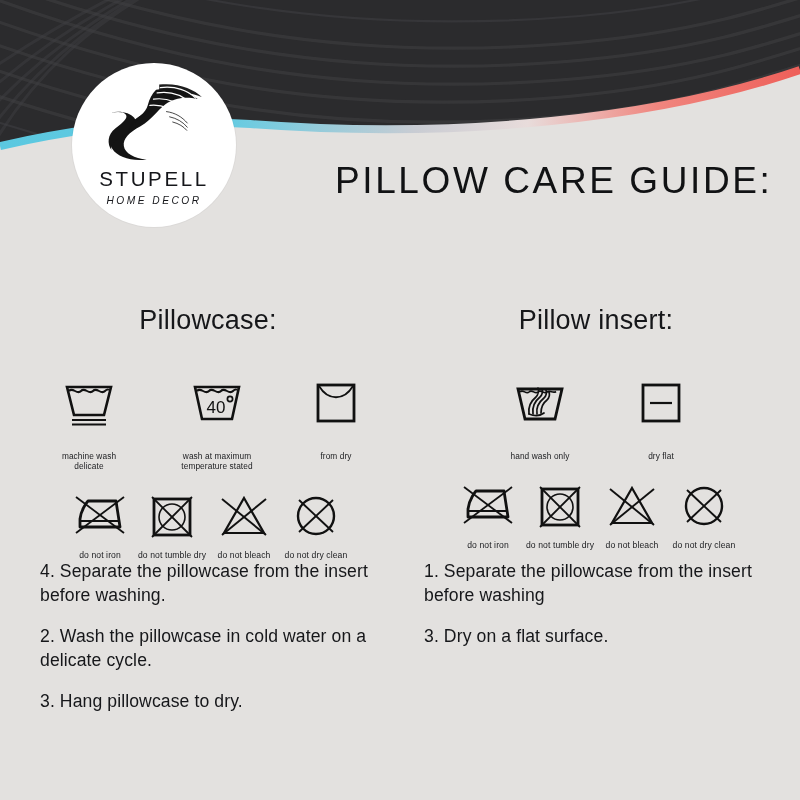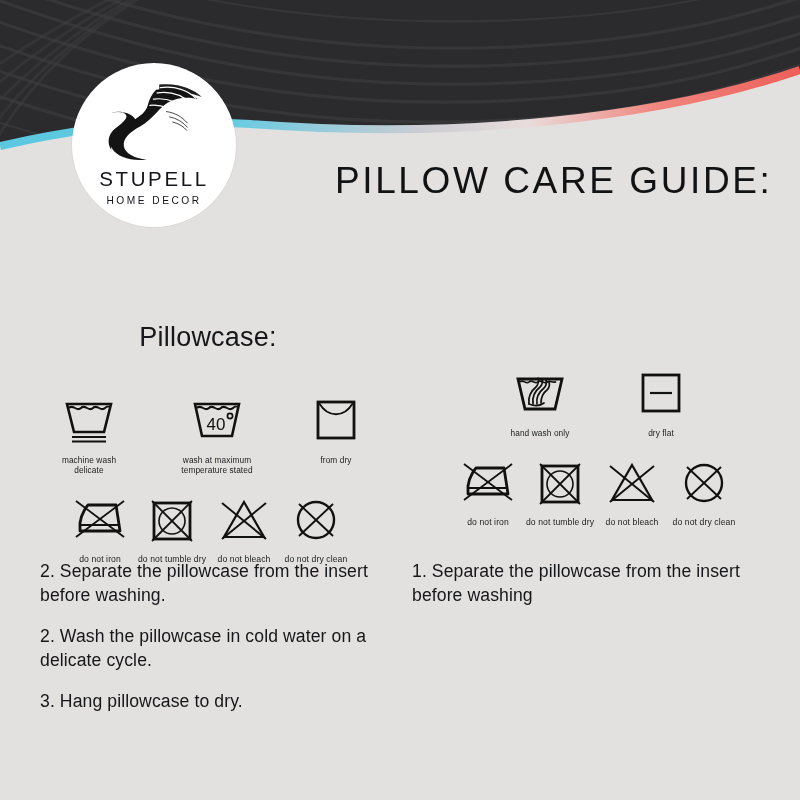--- a/index.html
+++ b/index.html
@@ -25,60 +25,60 @@
   }
   .logo-mark{width:104px;height:84px;margin-top:17px;}
   .logo-name{
     font-family:"Liberation Sans", sans-serif;
     font-size:20.5px;letter-spacing:2.6px;color:#15161a;
     font-weight:400;margin-top:5px;line-height:1;
   }
   .logo-sub{
     font-family:"Liberation Sans", sans-serif;
     font-size:10.2px;letter-spacing:2.5px;color:#15161a;
-    font-weight:400;margin-top:6px;line-height:1;
+    font-weight:400;margin-top:6px;line-height:1;font-style:italic;
   }
 
   
   .page-title{
     position:absolute;left:335px;top:160px;width:430px;
     font-size:37px;letter-spacing:2.6px;color:#111214;
     font-weight:400;white-space:nowrap;
   }
 
   
-  .col{position:absolute;top:324px;width:372px;}
+  .col{position:absolute;top:307px;width:372px;}
   .col-left{left:22px;}
   .col-right{left:410px;}
 
   .col-heading{
     font-size:27px;color:#16171a;font-weight:400;letter-spacing:.2px;
     text-align:center;margin:0;line-height:1;
   }
 
   
   .sym-row{display:flex;justify-content:center;align-items:flex-start;}
   .row-wash{margin-top:42px;gap:32px;}
   .row-wash.right{gap:34px;}
   .row-dont{margin-top:16px;gap:0;}
 
   .sym{display:flex;flex-direction:column;align-items:center;width:78px;}
   .sym.wide{width:96px;}
   .sym-glyph{height:56px;display:flex;align-items:center;justify-content:flex-start;}
   .sym-label{
-    margin-top:7px;text-align:center;line-height:1.18;
+    margin-top:20px;text-align:center;line-height:1.18;
     font-size:8.3px;color:#1b1c1f;letter-spacing:.1px;font-weight:400;
   }
   .row-dont .sym-label{font-size:8.6px;margin-top:6px;}
   .row-dont .sym{width:72px;}
 
   
   .steps{position:absolute;top:560px;width:362px;}
   .steps-left{left:40px;}
-  .steps-right{left:412px;}
+  .steps-right{left:424px;}
   .step{
     font-size:17.6px;line-height:1.36;color:#16171a;
     margin:0 0 17px 0;font-weight:400;letter-spacing:.1px;
   }
   .step:last-child{margin-bottom:0;}
 </style>
 </head>
 <body>
 
 <div id="stage">
@@ -260,20 +260,21 @@
             <line x1="9" y1="7" x2="43" y2="39" stroke="#111" stroke-width="1.9"></line>
             <line x1="43" y1="7" x2="9" y2="39" stroke="#111" stroke-width="1.9"></line>
           </svg>
         </div>
         <div class="sym-label">do not dry clean</div>
       </div>
     </div>
   </div>
 
   <div class="col col-right">
+    <div class="col-heading">Pillow insert:</div>
 
     <div class="sym-row row-wash right">
 
       <div class="sym wide">
         <div class="sym-glyph">
           <svg width="56" height="50" viewBox="0 0 56 50">
             <path d="M6 10 L50 10 L43 40 L13 40 Z" fill="none" stroke="#111" stroke-width="2.8"></path>
             <path d="M8 13 C11 9.5 14 16 17 13 C20 9.5 23 16 26 13 C29 9.5 32 16 35 13 C38 10.5 41 15 44 12.5" fill="none" stroke="#111" stroke-width="1.7"></path>
             <g fill="none" stroke="#111" stroke-width="1.7" stroke-linecap="round">
               <path d="M17 35 C16 28 19 22 24 18 C26 16 27 12 26 9"></path>
@@ -346,22 +347,23 @@
             <line x1="9" y1="7" x2="43" y2="39" stroke="#111" stroke-width="1.9"></line>
             <line x1="43" y1="7" x2="9" y2="39" stroke="#111" stroke-width="1.9"></line>
           </svg>
         </div>
         <div class="sym-label">do not dry clean</div>
       </div>
     </div>
   </div>
 
   <div class="steps steps-left">
-    <p class="step">2. Separate the pillowcase from the insert before washing.</p>
+    <p class="step">4. Separate the pillowcase from the insert before washing.</p>
     <p class="step">2. Wash the pillowcase in cold water on a delicate cycle.</p>
     <p class="step">3. Hang pillowcase to dry.</p>
   </div>
 
   <div class="steps steps-right">
     <p class="step">1. Separate the pillowcase from the insert before washing</p>
+    <p class="step">3. Dry on a flat surface.</p>
   </div>
 
 </div>
 
 </body></html>

